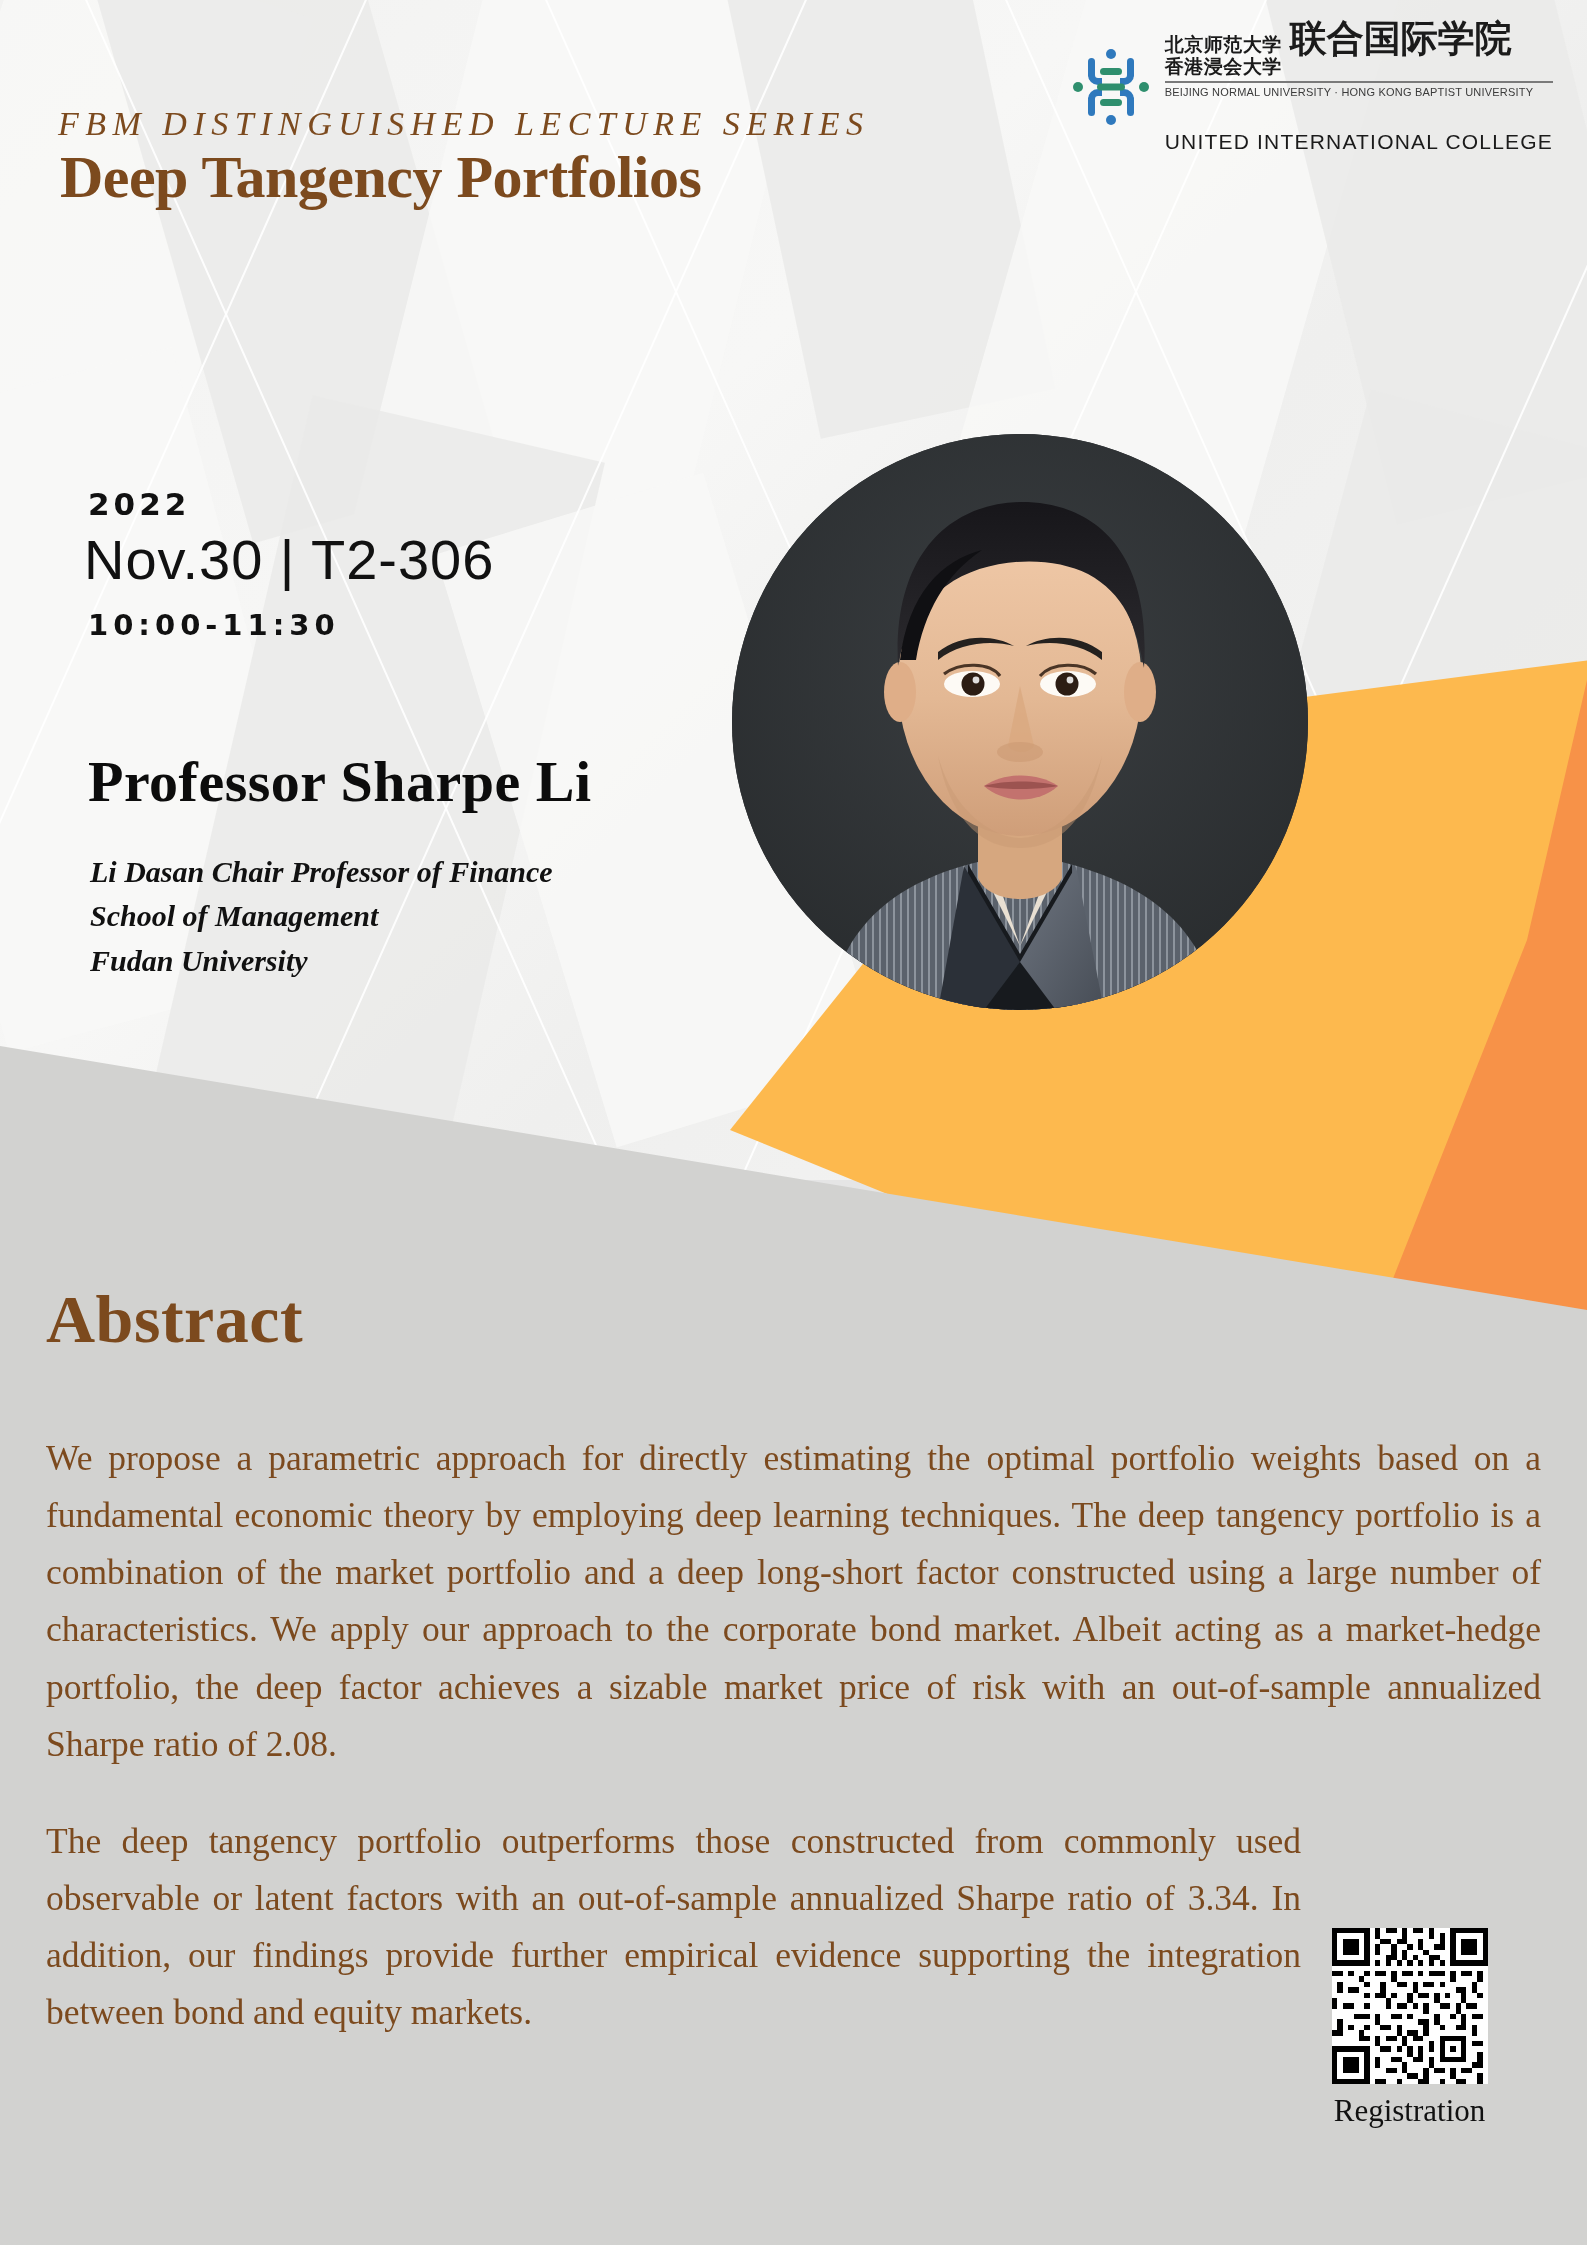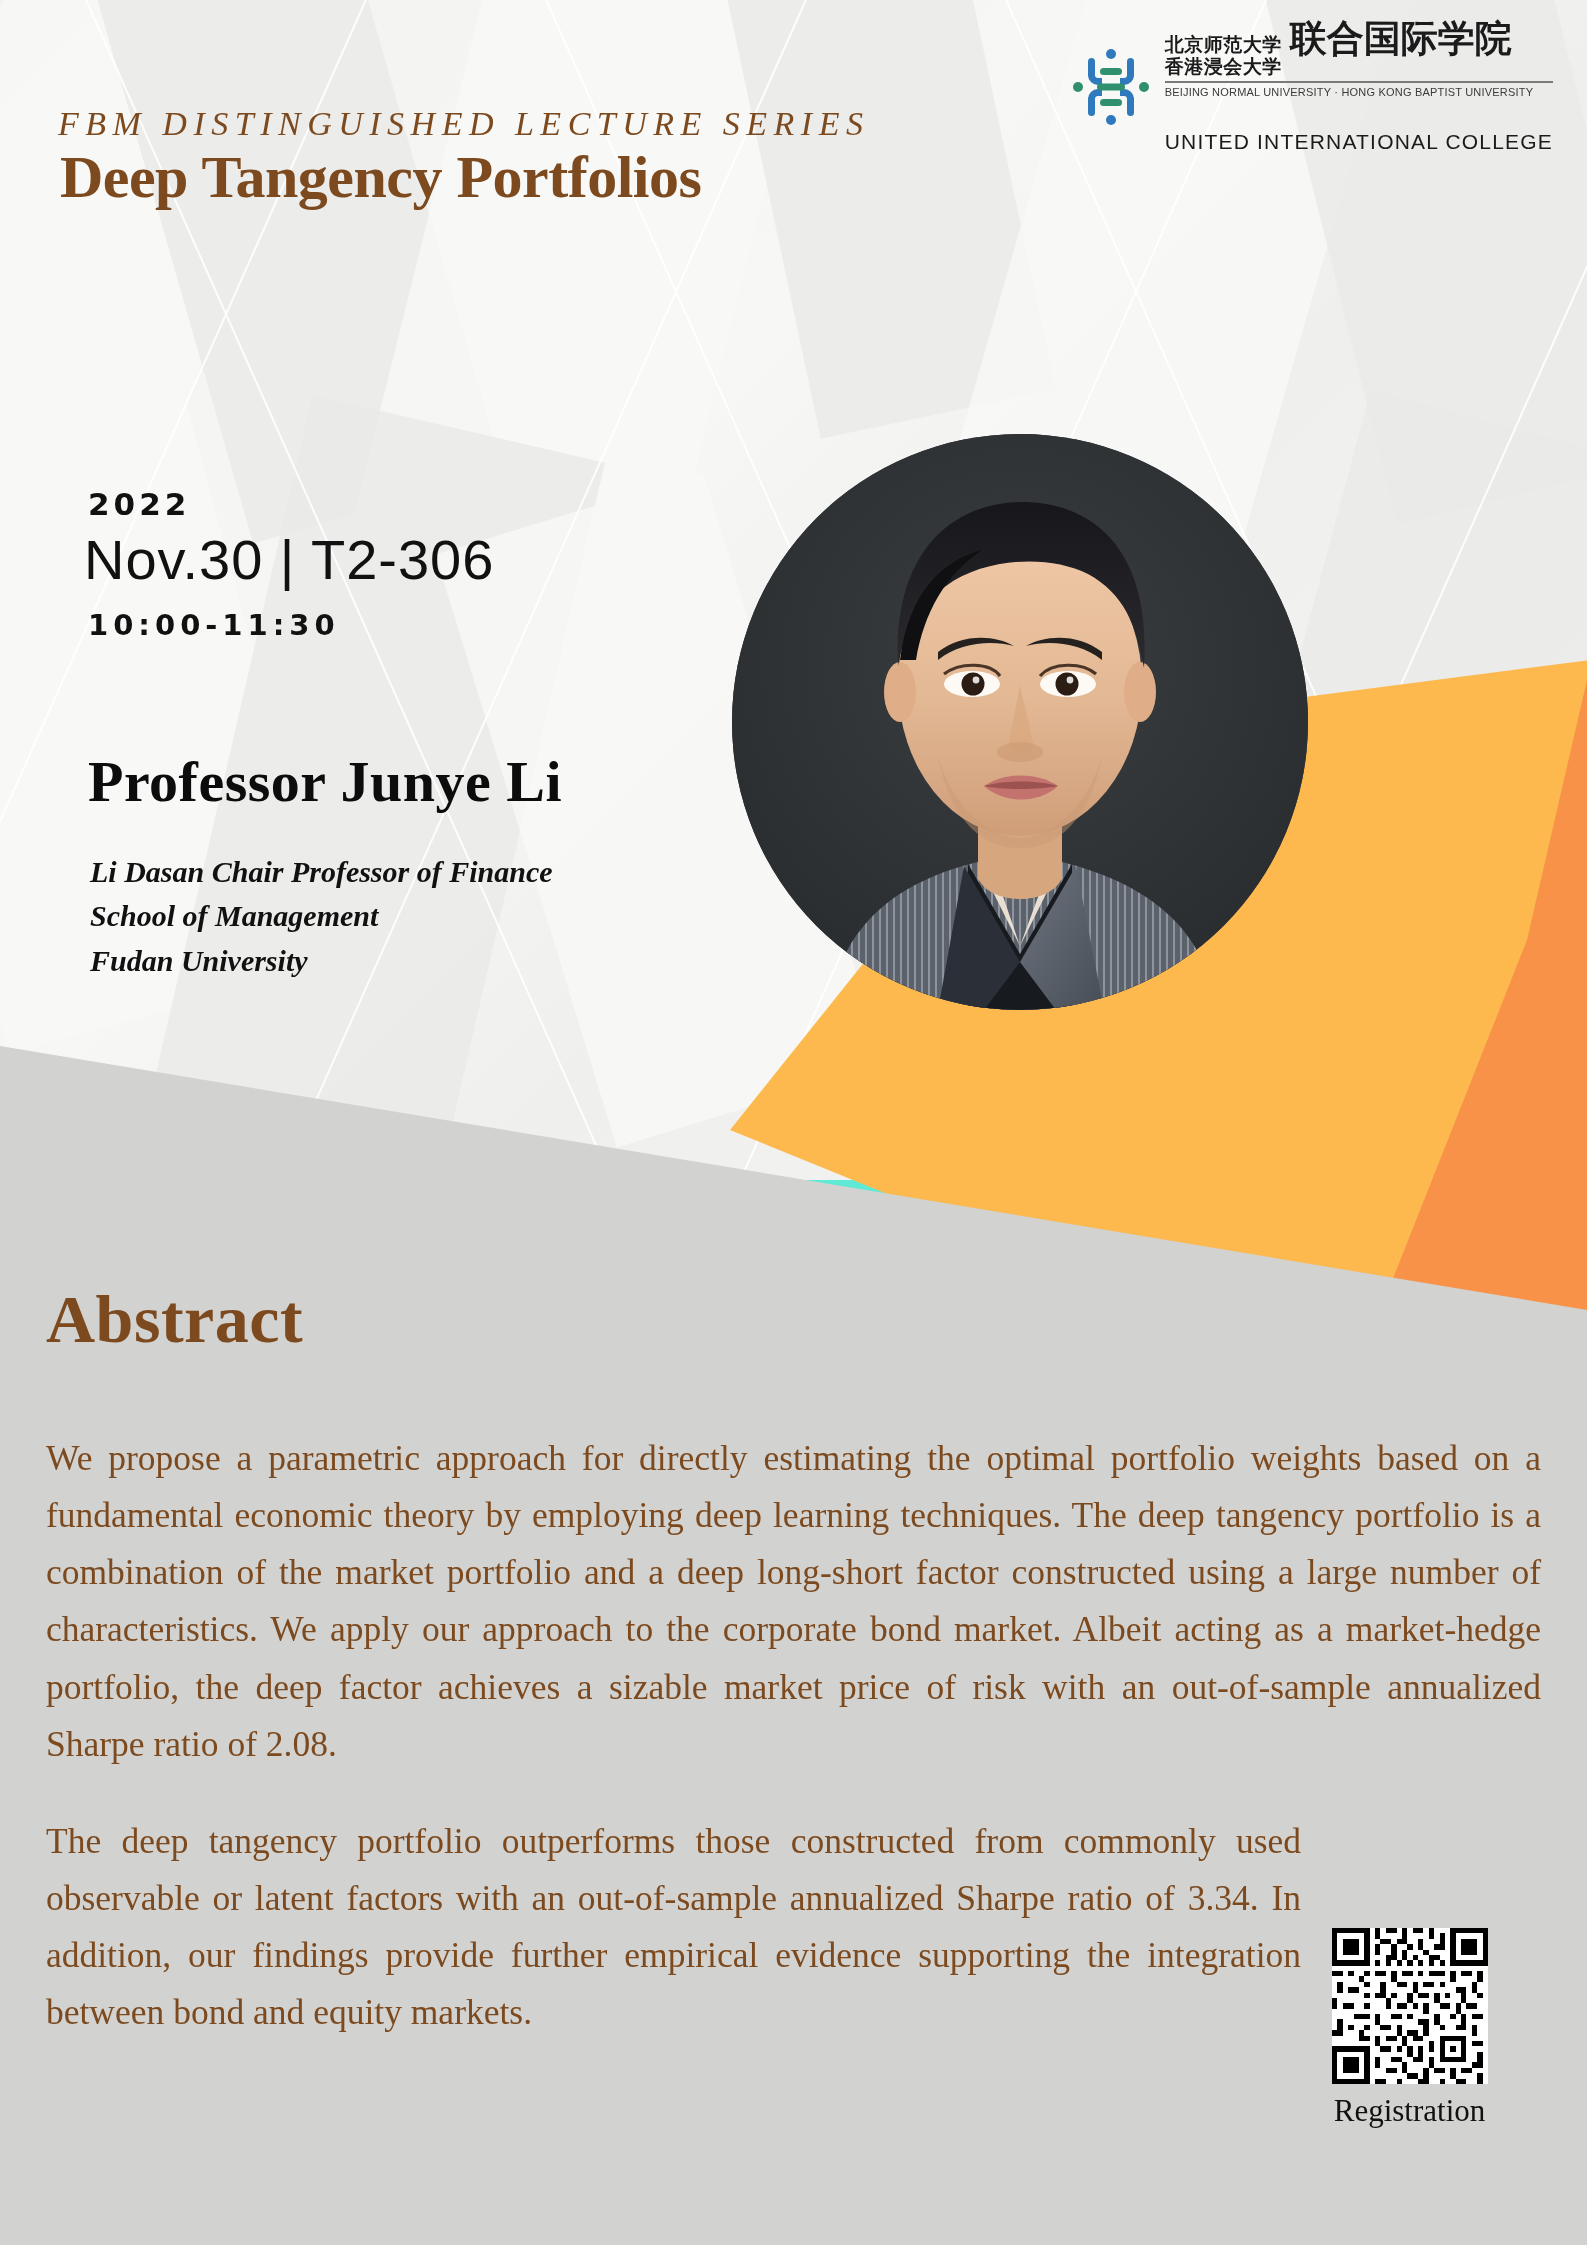--- a/index.html
+++ b/index.html
@@ -5,21 +5,21 @@
   * { margin:0; padding:0; box-sizing:border-box; }
   html, body {
     width:1587px; height:2245px;
     background:#ffffff;
     font-family:"Liberation Sans", sans-serif;
     overflow:hidden;
   }
   #poster {
     position:relative;
     width:1587px; height:2245px;
-    background:#5eead4;
+    background:#e5e5e5;
     overflow:hidden;
   }
 
   
   .bg-top {
     position:absolute; left:0; top:0; width:1587px; height:1180px;
     background:
       linear-gradient(135deg, #f2f2f1 0%, #f7f7f6 40%, #efefee 60%, #f6f6f5 100%);
     overflow:hidden;
   }
@@ -286,21 +286,21 @@
     </div>
   </div>
 
   <div class="series">FBM DISTINGUISHED LECTURE SERIES</div>
   <div class="title">Deep Tangency Portfolios</div>
 
   <div class="year">2022</div>
   <div class="datetime">Nov.30 | T2-306</div>
   <div class="time">10:00-11:30</div>
 
-  <div class="speaker-name">Professor Junye Li</div>
+  <div class="speaker-name">Professor Sharpe Li</div>
   <div class="affil">
     <div>Li Dasan Chair Professor of Finance</div>
     <div>School of Management</div>
     <div>Fudan University</div>
   </div>
 
   <div class="abstract-head">Abstract</div>
   <div class="abs-body">
     <p class="abs-p p1">We propose a parametric approach for directly estimating the optimal portfolio weights based on a fundamental economic theory by employing deep learning techniques. The deep tangency portfolio is a combination of the market portfolio and a deep long-short factor constructed using a large number of characteristics. We apply our approach to the corporate bond market. Albeit acting as a market-hedge portfolio, the deep factor achieves a sizable market price of risk with an out-of-sample annualized Sharpe ratio of 2.08.</p>
     <p class="abs-p p2">The deep tangency portfolio outperforms those constructed from commonly used observable or latent factors with an out-of-sample annualized Sharpe ratio of 3.34. In addition, our findings provide further empirical evidence supporting the integration between bond and equity markets.</p>

